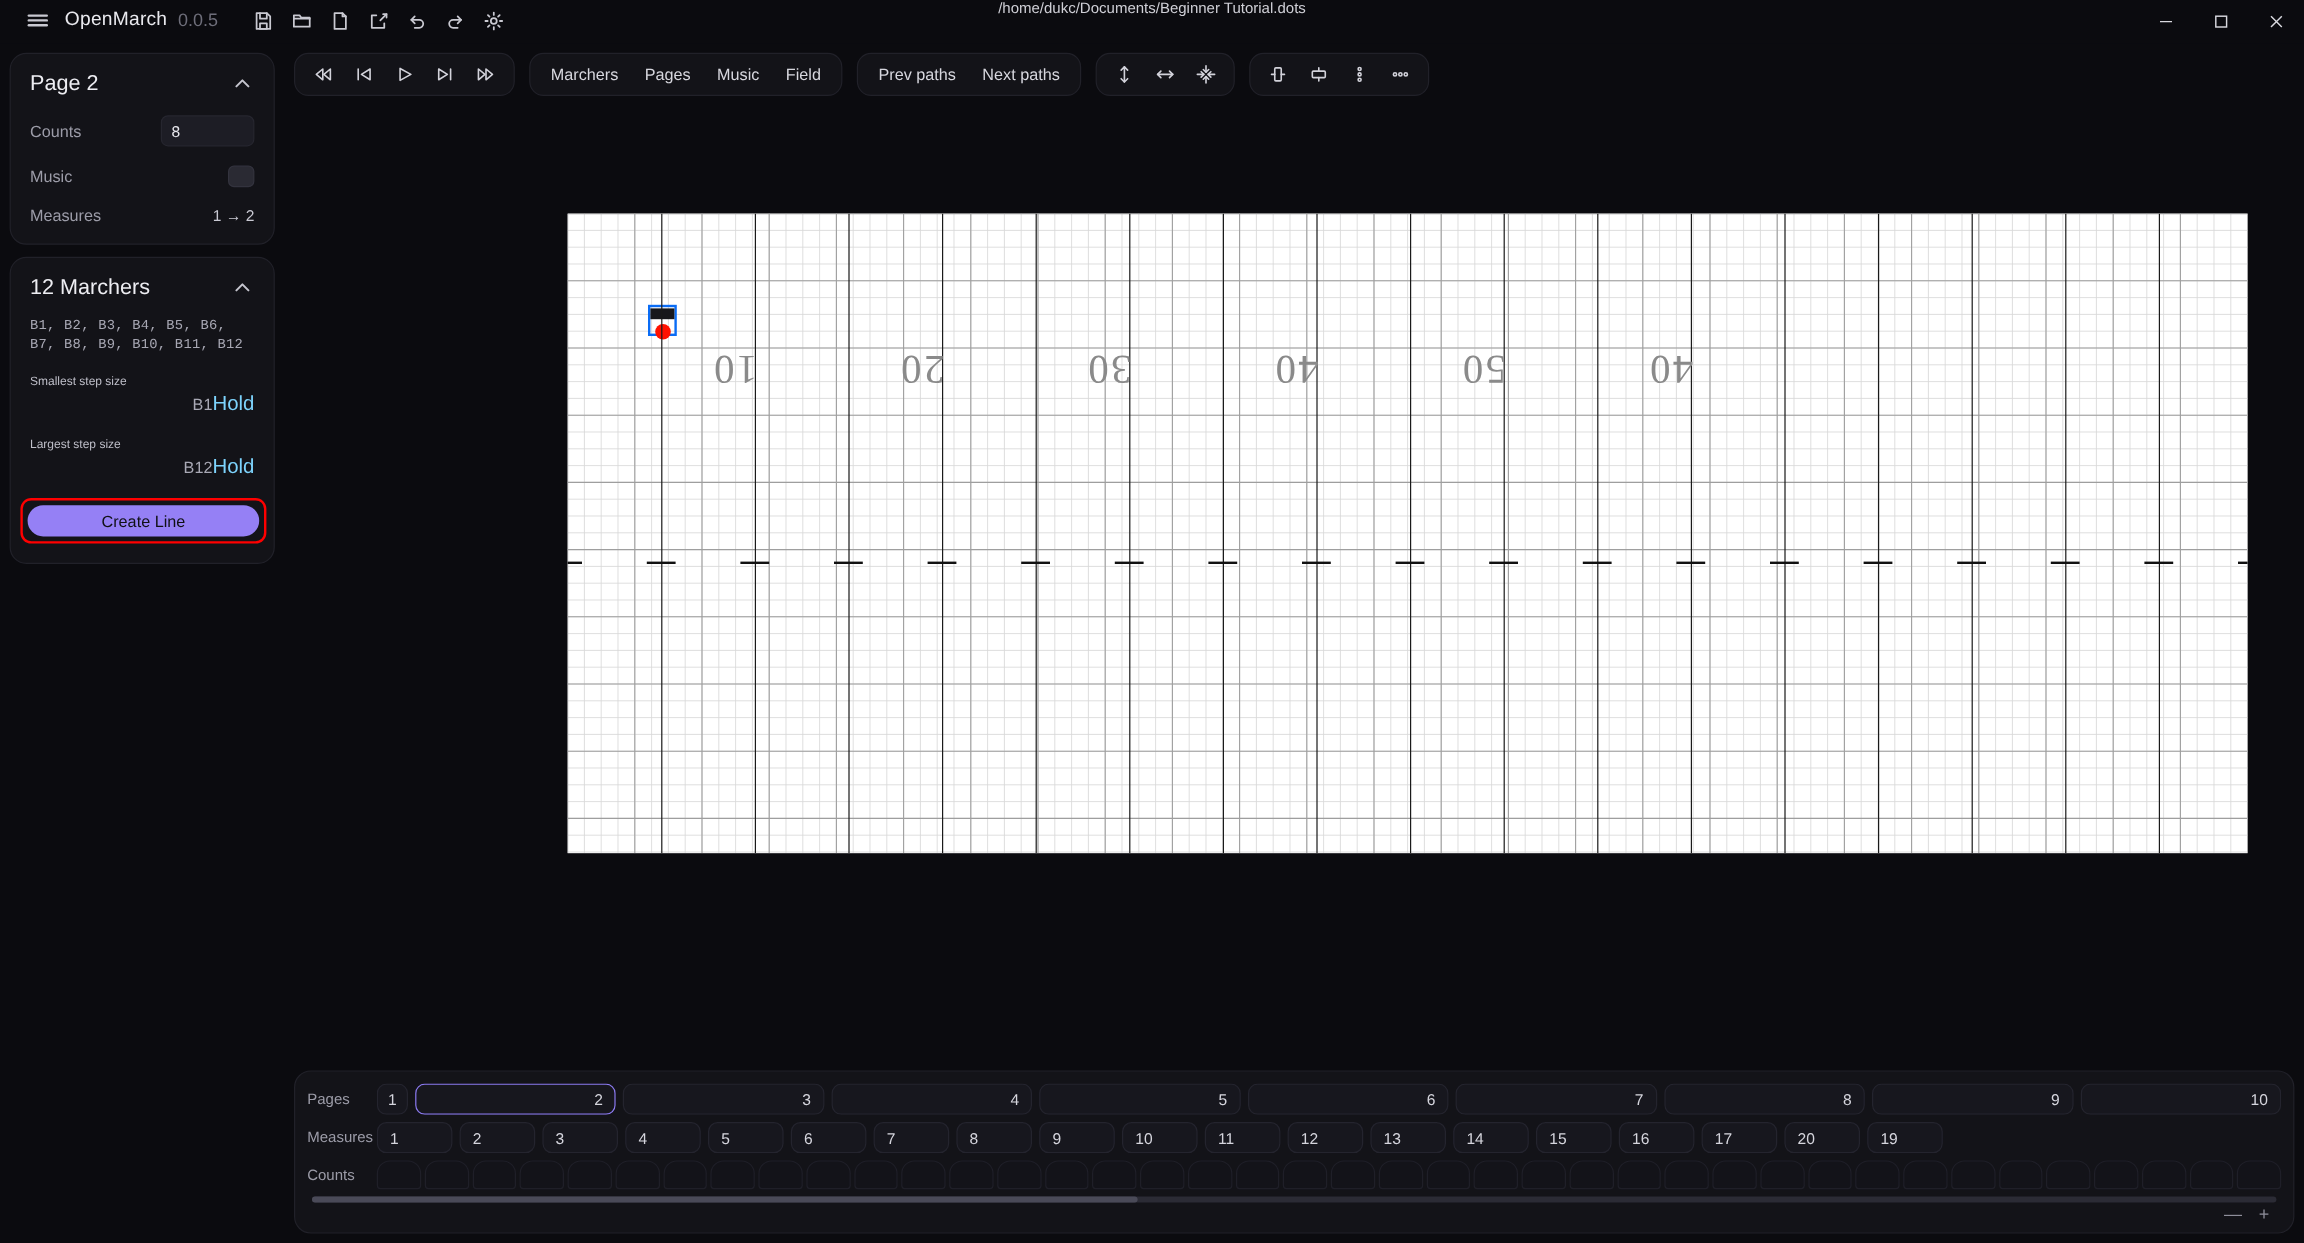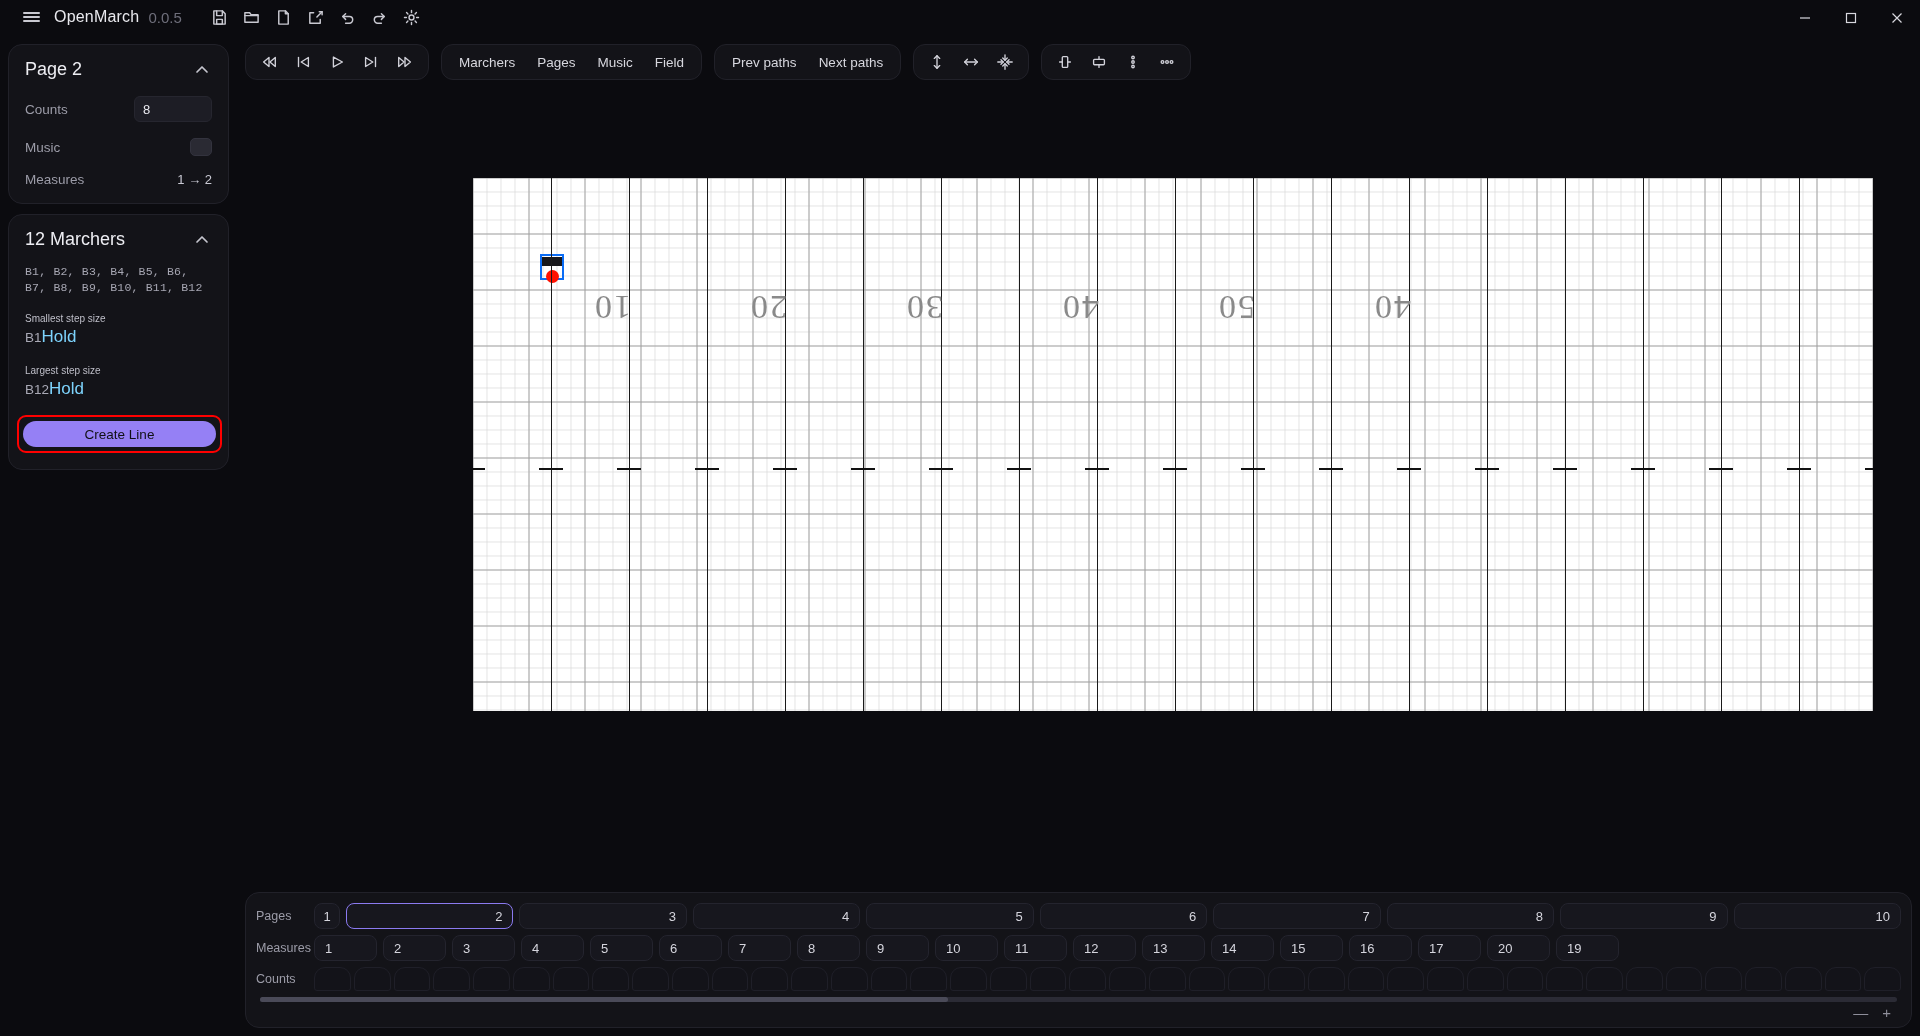--- a/index.html
+++ b/index.html
@@ -39,21 +39,21 @@
   .row{ display:flex; align-items:center; justify-content:space-between; margin-top:16px; }
   .row-label{ font-size:13.5px; color:#9C9CA8; }
   .count-input{ width:78px; height:26px; background:#1D1D25; border:1px solid #26262F;
     border-radius:6px; color:#E8E8EE; font-size:13px; padding:0 8px;
     font-family:"Liberation Sans",sans-serif; outline:none; }
   .subset-box{ width:22px;height:18px; background:#2A2A33; border:1px solid #33333E; border-radius:5px; cursor:pointer;}
   .row-val{ font-size:13px; color:#C9C9D3; }
   .marcher-list{ font-family:"Liberation Mono", monospace; font-size:11.5px; color:#A7A7B3;
     line-height:1.35; margin-top:14px; letter-spacing:.2px; }
   .step-label{ font-size:10px; color:#BFBFC9; margin-top:18px; }
-  .step-row{ display:flex; justify-content:flex-start; align-items:baseline; margin-top:3px; }
+  .step-row{ display:flex; justify-content:flex-end; align-items:baseline; margin-top:3px; }
   .step-name{ font-size:13.5px; color:#A9A9B5; }
   .step-hold{ font-size:17px; color:#7dd3fc; }
   .hl-wrap{ border:2px solid #FF0000; border-radius:9px; padding:4px; margin-top:16px;
     margin-left:-8px; margin-right:-10px; }
   .create-line{ width:100%; height:26px; background:#9580F5; border:none; border-radius:14px;
     color:#101015; font-size:13.5px; cursor:pointer; font-family:"Liberation Sans",sans-serif; }
 
   
   .main{ flex:1; display:flex; flex-direction:column; min-width:0; }
   .toolbar-row{ display:flex; align-items:center; gap:12px; padding:8px 0 0 8px; }
@@ -158,20 +158,21 @@
           </svg>
         </div>
       <div class="tbi">
           <svg width="17" height="17" viewBox="0 0 18 18">
             <circle cx="9" cy="9" r="2.6"></circle>
             <path d="M9 1.6v2M9 14.4v2M1.6 9h2M14.4 9h2M3.8 3.8l1.4 1.4M12.8 12.8l1.4 1.4M14.2 3.8l-1.4 1.4M5.2 12.8l-1.4 1.4"></path>
           </svg>
         </div>
     </div>
   </div>
+  <div class="doc-path">/home/dukc/Documents/Beginner Tutorial.dots</div>
   <div class="win-ctrls">
     <div class="wc">
         <svg width="12" height="12" viewBox="0 0 12 12">
           <path d="M1 6h10"></path>
         </svg>
       </div>
     <div class="wc">
         <svg width="12" height="12" viewBox="0 0 12 12">
           <rect x="1.5" y="1.5" width="9" height="9"></rect>
         </svg>

